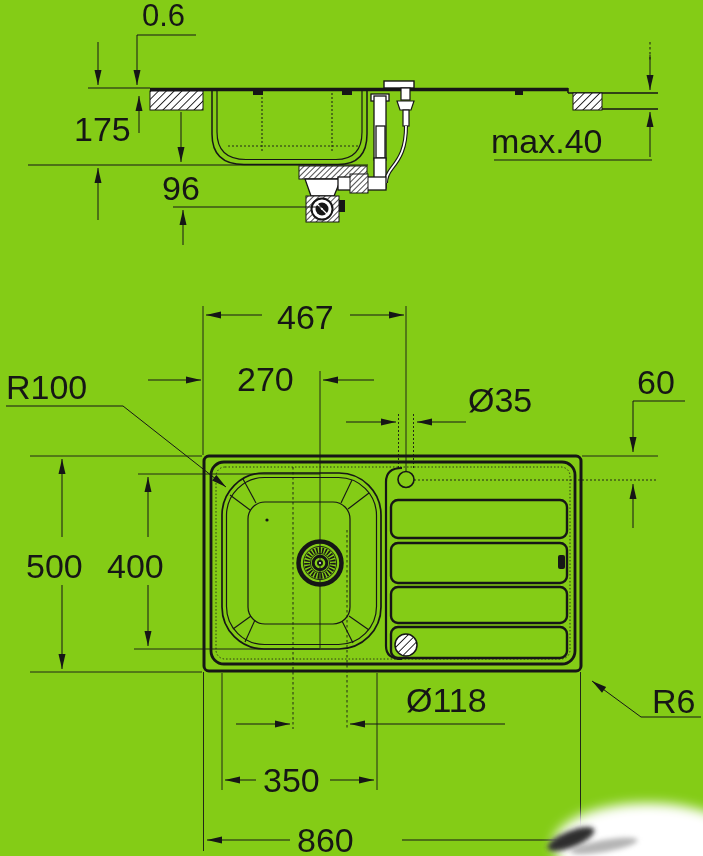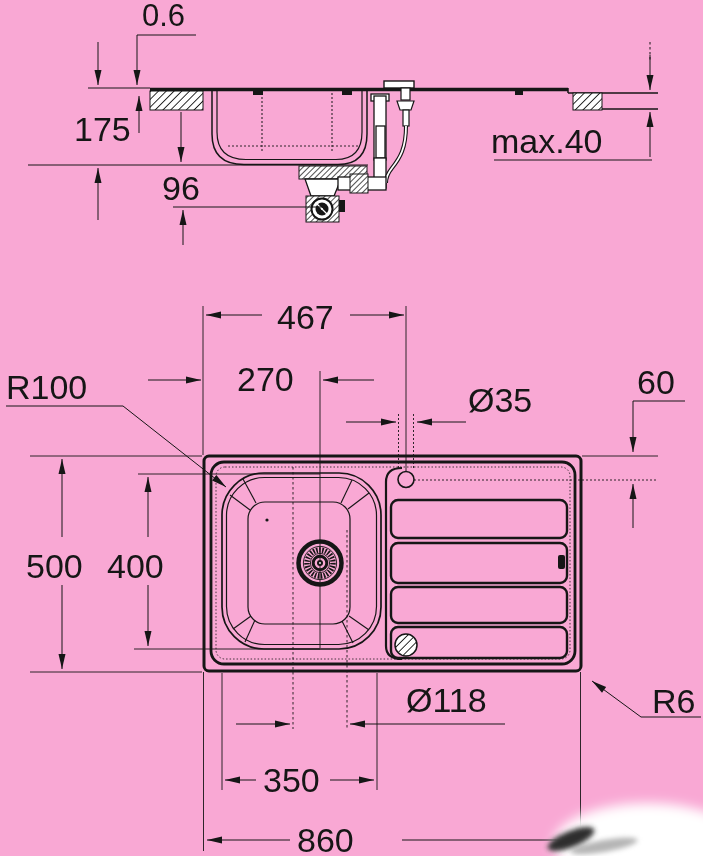--- a/index.html
+++ b/index.html
@@ -1,16 +1,16 @@
 <!DOCTYPE html>
 <html><head>
 <meta charset="utf-8">
 <style>
   html,body{margin:0;padding:0;background:#ffffff;}
-  .stage{position:relative;width:703px;height:856px;background:#f9a8d4;overflow:hidden;
+  .stage{position:relative;width:703px;height:856px;background:#84cc16;overflow:hidden;
          font-family:"Liberation Sans", sans-serif;}
   svg{position:absolute;left:0;top:0;}
   text{font-family:"Liberation Sans", sans-serif;fill:#161616;}
   .dim{font-size:34px;}
   .dim-s{font-size:31px;}
 </style>
 </head>
 <body>
 
 <div class="stage">

